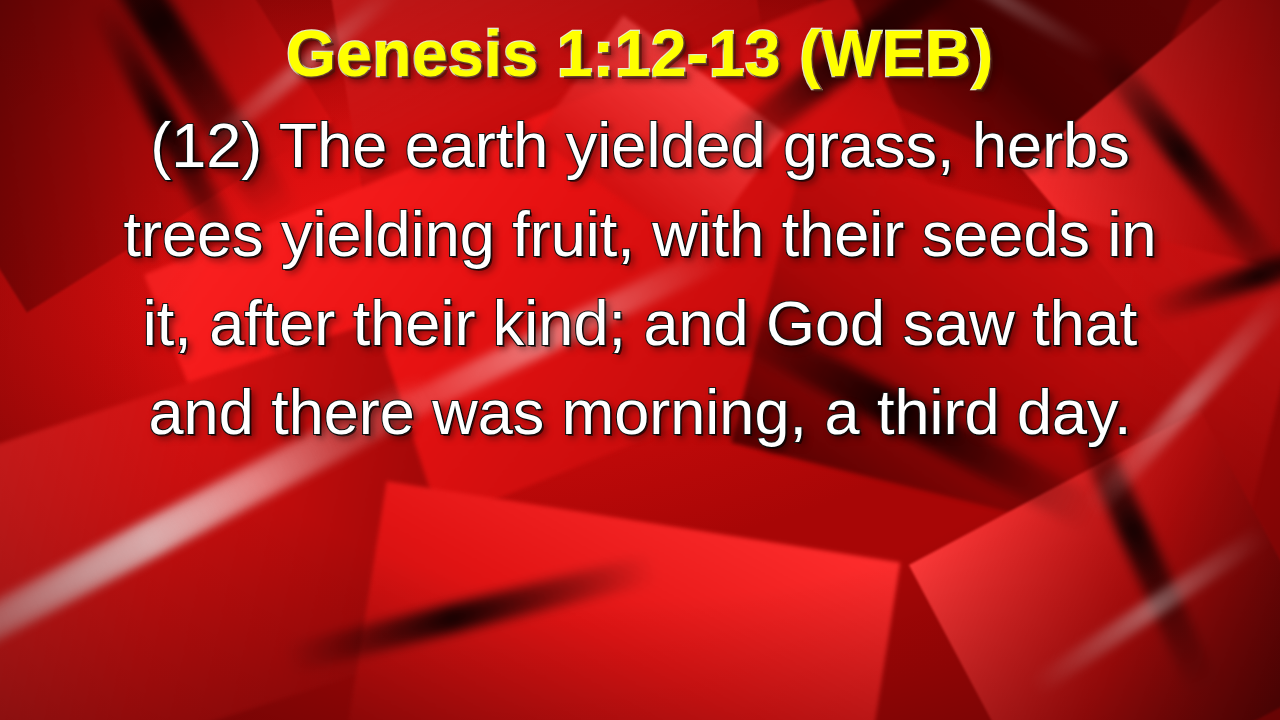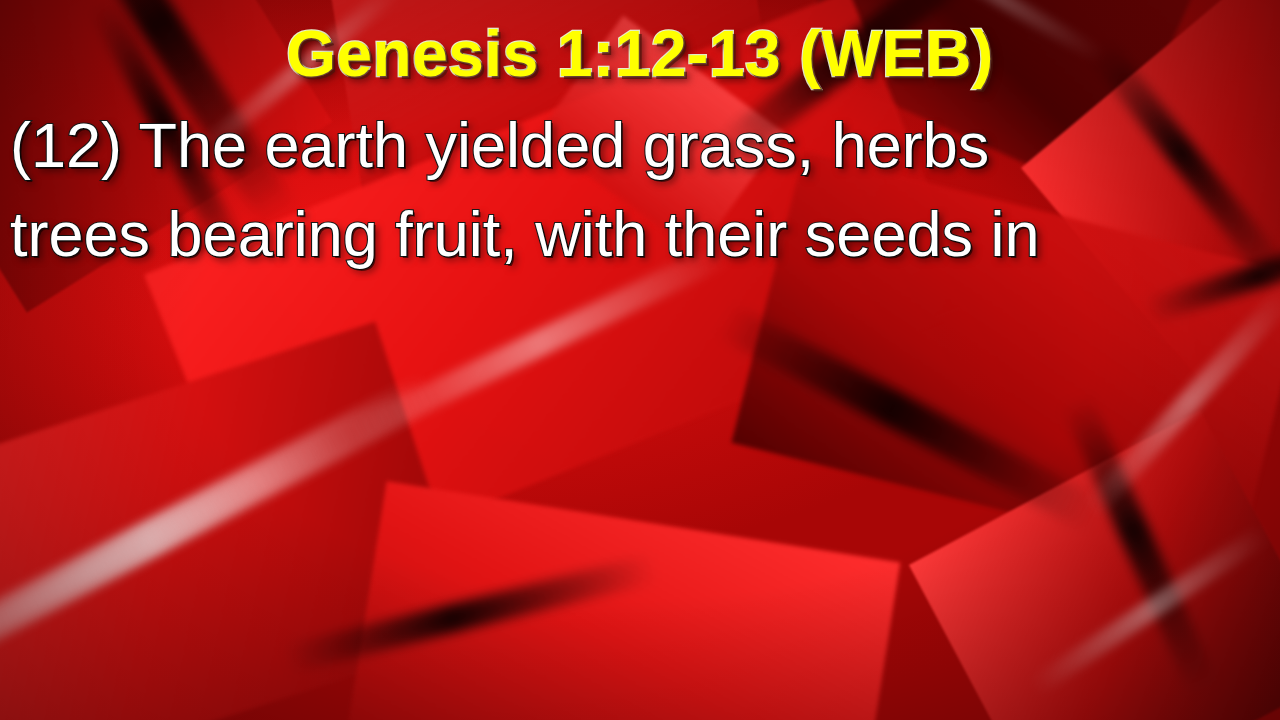--- a/index.html
+++ b/index.html
@@ -74,20 +74,21 @@
     text-shadow:
        3px 3px 0 rgba(70,20,10,.65),
        5px 5px 7px rgba(40,0,0,.55);
     white-space: nowrap;
     line-height: 1.02;
   }
 
   #verse-body {
     margin-top: 14px;
     width: 1260px;
+    text-align: center;
     font-size: 63px;
     line-height: 89px;
     color: #ffffff;
     -webkit-text-stroke: 2.2px #1a1a1a;
     paint-order: stroke fill;
     text-shadow:
        2px 2px 0 rgba(0,0,0,.55),
        4px 4px 7px rgba(0,0,0,.5);
   }
   #verse-body .vline {
@@ -173,17 +174,19 @@
   </div>
 
   <div class="bg-layer" id="bg-vignette"></div>
 
   <div id="content">
 
     <div id="verse-title">Genesis 1:12-13 (WEB)</div>
 
     <div id="verse-body">
       <span class="vline">(12) The earth yielded grass, herbs</span>
-      <span class="vline">trees bearing fruit, with their seeds in</span>
+      <span class="vline">trees yielding fruit, with their seeds in</span>
+      <span class="vline">it, after their kind; and God saw that</span>
+      <span class="vline">and there was morning, a third day.</span>
     </div>
 
   </div>
 </div>
 
 </body></html>

